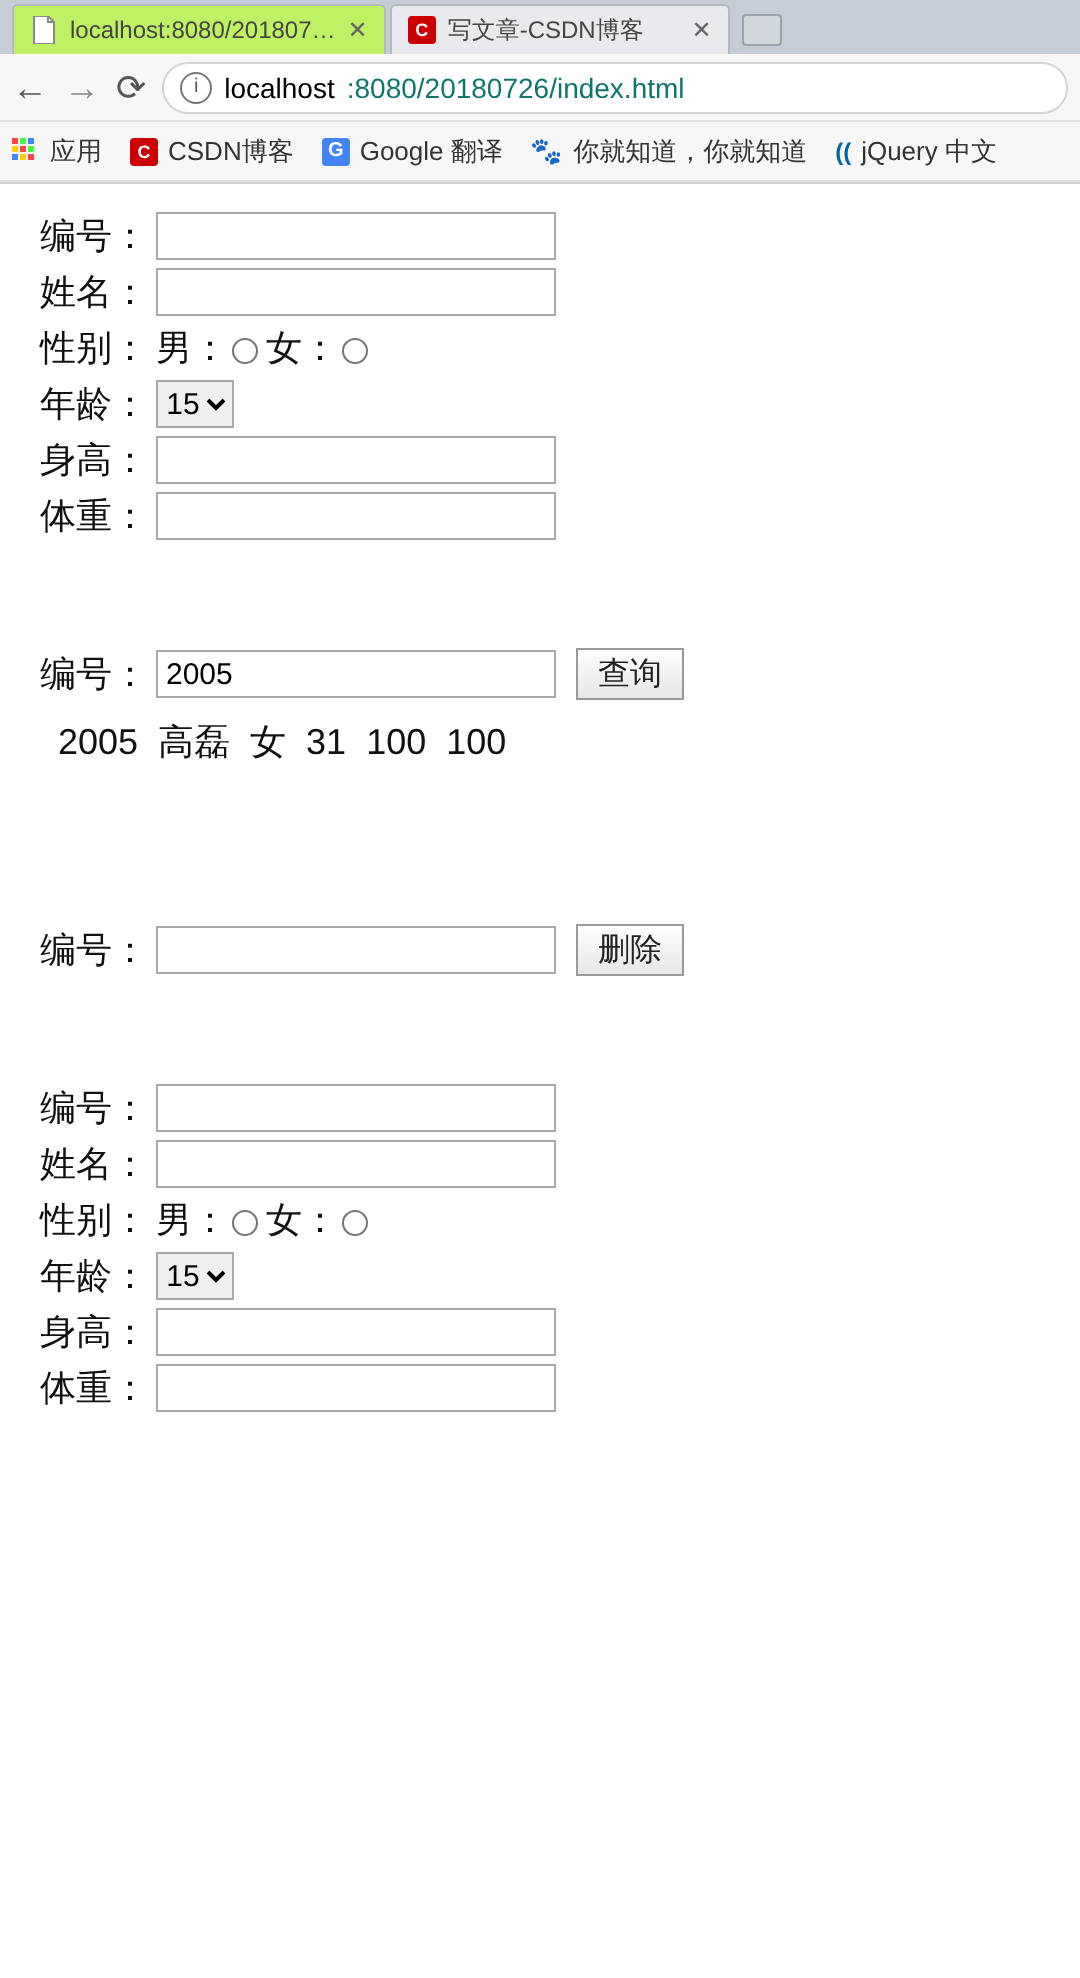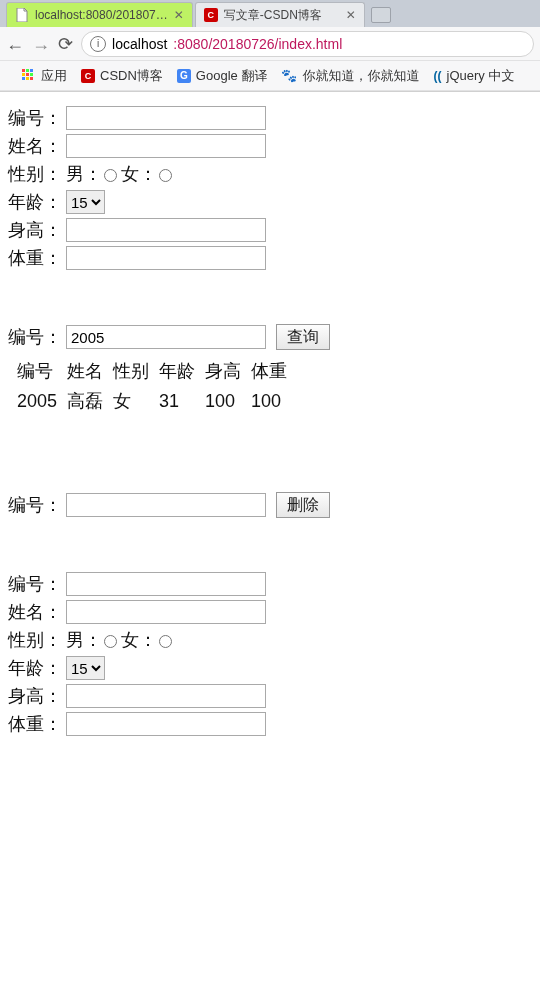--- a/index.html
+++ b/index.html
@@ -40,48 +40,49 @@
   }
   .nav-icon { color:#8a8a8a; font-size:18px; line-height:1; }
   .nav-icon.enabled { color:#555; }
   .omnibox {
     flex:1; display:flex; align-items:center; gap:6px;
     height:26px; border:1px solid #d4d4d4; border-radius:13px;
     background:#fff; padding:0 8px; font-size:14px; color:#222;
   }
   .omnibox .info { width:16px; height:16px; border:1.5px solid #777; border-radius:50%; font-size:10px; display:flex; align-items:center; justify-content:center; color:#555; }
   .omnibox .host { color:#000; }
-  .omnibox .path { color:#be185d; }
+  .omnibox .path { color:#0f766e; }
 
   .bookbar {
     display:flex; align-items:center; height:30px;
-    background:#f7f7f8; padding:0 22px; gap:14px;
+    background:#f7f7f8; padding:0 6px; gap:14px;
     font-size:13px; color:#333;
     border-bottom:1px solid #e2e2e3;
   }
   .bk { display:flex; align-items:center; gap:5px; white-space:nowrap; }
   .apps-icon { width:14px; height:14px; display:grid; grid-template-columns:repeat(3,3px); grid-template-rows:repeat(3,3px); gap:1px; }
   .apps-icon span { width:3px; height:3px; }
   .csdn-fav { width:14px; height:14px; background:#c00; display:flex; align-items:center; justify-content:center; color:#fff; font-size:9px; font-weight:bold; border-radius:2px; }
   .g-fav { width:14px; height:14px; background:#4285f4; color:#fff; font-size:10px; font-weight:bold; display:flex; align-items:center; justify-content:center; border-radius:2px; }
   .paw { color:#1565c0; font-size:13px; }
   .jq { color:#0465a1; font-size:12px; font-weight:bold; }
 
   
-  .page { padding:10px 8px; font-size:18px; color:#111; }
+  .page { padding:10px 20px; font-size:18px; color:#111; }
   .row { margin:4px 0; display:flex; align-items:center; }
   .row label.lbl { min-width:58px; }
   .txt {
     width:200px; height:24px;
     border:1px solid #a9a9a9; background:#fff; padding:0 4px;
     font-size:15px;
   }
   .sel {
     height:24px; border:1px solid #a9a9a9; background:#efefef;
     font-size:15px;
+    text-align:center;
   }
   .btn {
     height:26px; padding:0 10px;
     border:1px solid #999;
     background:linear-gradient(#fdfdfd,#e7e7e7);
     font-size:16px; color:#222;
   }
   .section-gap { height:46px; }
 
   input[type=radio]{ margin:0 4px 0 2px; transform:translateY(1px); }
@@ -195,28 +196,20 @@
 
   <div>
     <div class="row">
       <label class="lbl">编号：</label>
       <input class="txt" value="2005" style="">
       <span style="width:10px"></span>
       <button class="btn">查询</button>
     </div>
     <table class="result">
       <tbody>
-          <tr>
-        <th>编号</th>
-        <th>姓名</th>
-        <th>性别</th>
-        <th>年龄</th>
-        <th>身高</th>
-        <th>体重</th>
-      </tr>
       <tr>
         <td>2005</td>
         <td>高磊</td>
         <td>女</td>
         <td>31</td>
         <td>100</td>
         <td>100</td>
       </tr>
     </tbody>
       </table>

